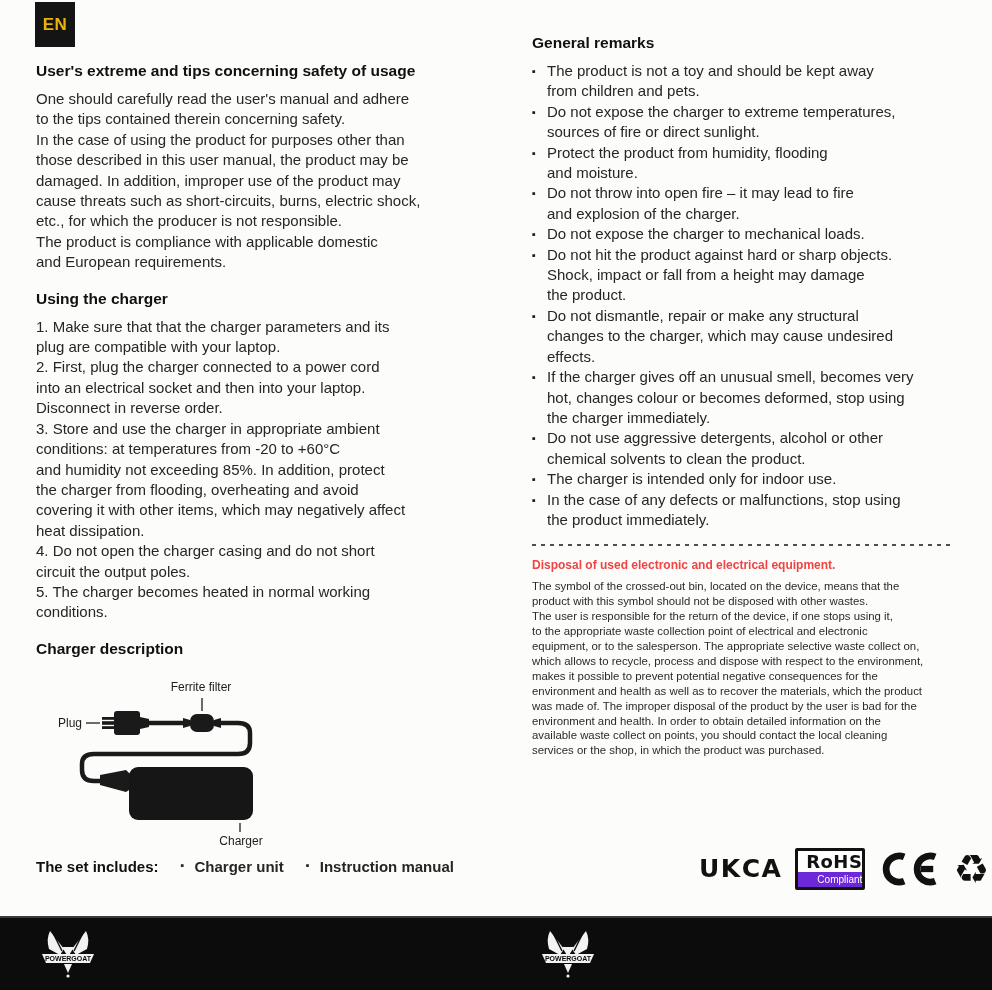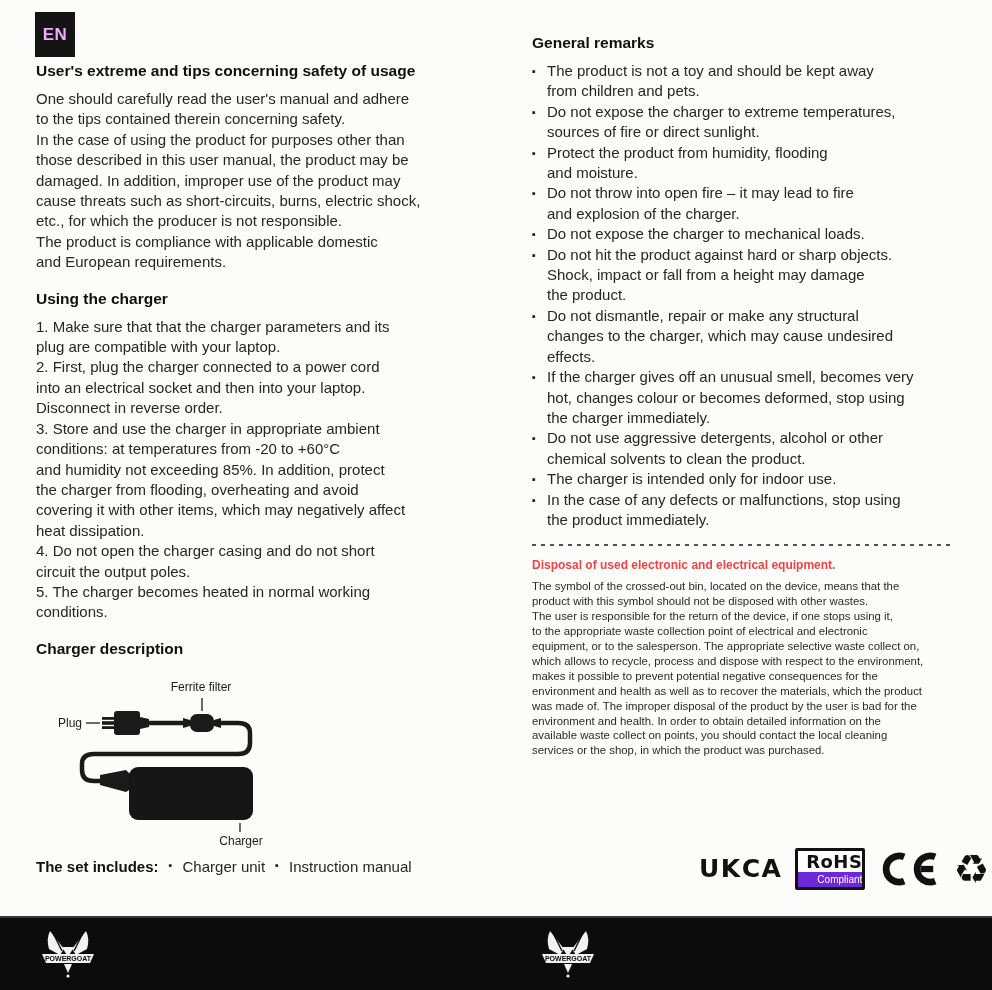--- a/index.html
+++ b/index.html
@@ -3,22 +3,22 @@
 <meta charset="utf-8">
 <style>
   html,body { margin:0; padding:0; }
   .page {
     position:relative; width:992px; height:990px;
     background:#fcfcfb; overflow:hidden;
     font-family:"Liberation Sans", sans-serif;
     color:#242424;
   }
   .lang-badge {
-    position:absolute; left:35px; top:12px; width:40px; height:45px;
-    background:#141414; color:#f0abfc; display:flex; align-items:center; justify-content:center;
+    position:absolute; left:35px; top:2px; width:40px; height:45px;
+    background:#141414; color:#eab308; display:flex; align-items:center; justify-content:center;
     font-weight:bold; font-size:17px; letter-spacing:.5px;
   }
   .col-left  { position:absolute; left:36px;  top:62px; width:452px; }
   .col-right { position:absolute; left:532px; top:34px; width:450px; }
   h2.sec {
     margin:0 0 9px 0; font-size:15.5px; font-weight:bold; color:#101010;
   }
   .body-txt {
     margin:0; font-size:15px; line-height:20.4px; white-space:pre-line; color:#262626;
   }
@@ -36,21 +36,21 @@
     margin:14px 0 12px 0; height:2px; width:418px;
     background:repeating-linear-gradient(90deg,#4f4f4f 0 4px,transparent 4px 9px);
   }
   .disposal-head { margin:0 0 7px 0; font-size:12px; font-weight:bold; color:#ef4444; }
   .disposal-body { margin:0; font-size:11.4px; line-height:14.9px; white-space:pre-line; width:440px; color:#2a2a2a; }
   
   .diagram { margin:4px 0 0 2px; }
   
   .set-line { position:absolute; left:36px; top:858px; font-size:15px; color:#262626; display:flex; align-items:center;gap:8px; }
   .set-line .lbl { font-weight:bold; color:#101010; }
-  .set-line .item { position:relative; margin-left:16px; }
+  .set-line .item { position:relative; margin-left:28px;font-weight:bold; }
   .set-line .item::before { content:"▪"; position:absolute; left:-14px; top:1px; font-size:11px; }
   
   .badges { position:absolute; left:699px; top:845px; display:flex; align-items:center; gap:13px; }
   .ukca { display:flex; flex-direction:row; font-weight:bold; font-size:25px; line-height:21px; letter-spacing:1.5px; color:#111; font-family:"DejaVu Sans", sans-serif; }
   .rohs { width:64px; border:3px solid #111; background:#fff; text-align:right; border-radius:2px; }
   .rohs .r1 { font-weight:bold; font-size:18px; line-height:21px; color:#111; letter-spacing:.5px; font-family:"DejaVu Sans", sans-serif;}
   .rohs .r2 { background:#6d28d9; color:#fff; font-size:10px; line-height:13px; padding:1px 0; }
   .recycle { font-size:40px; line-height:40px; color:#111; font-family:"DejaVu Sans", sans-serif; }
   
   .footer-bar {

